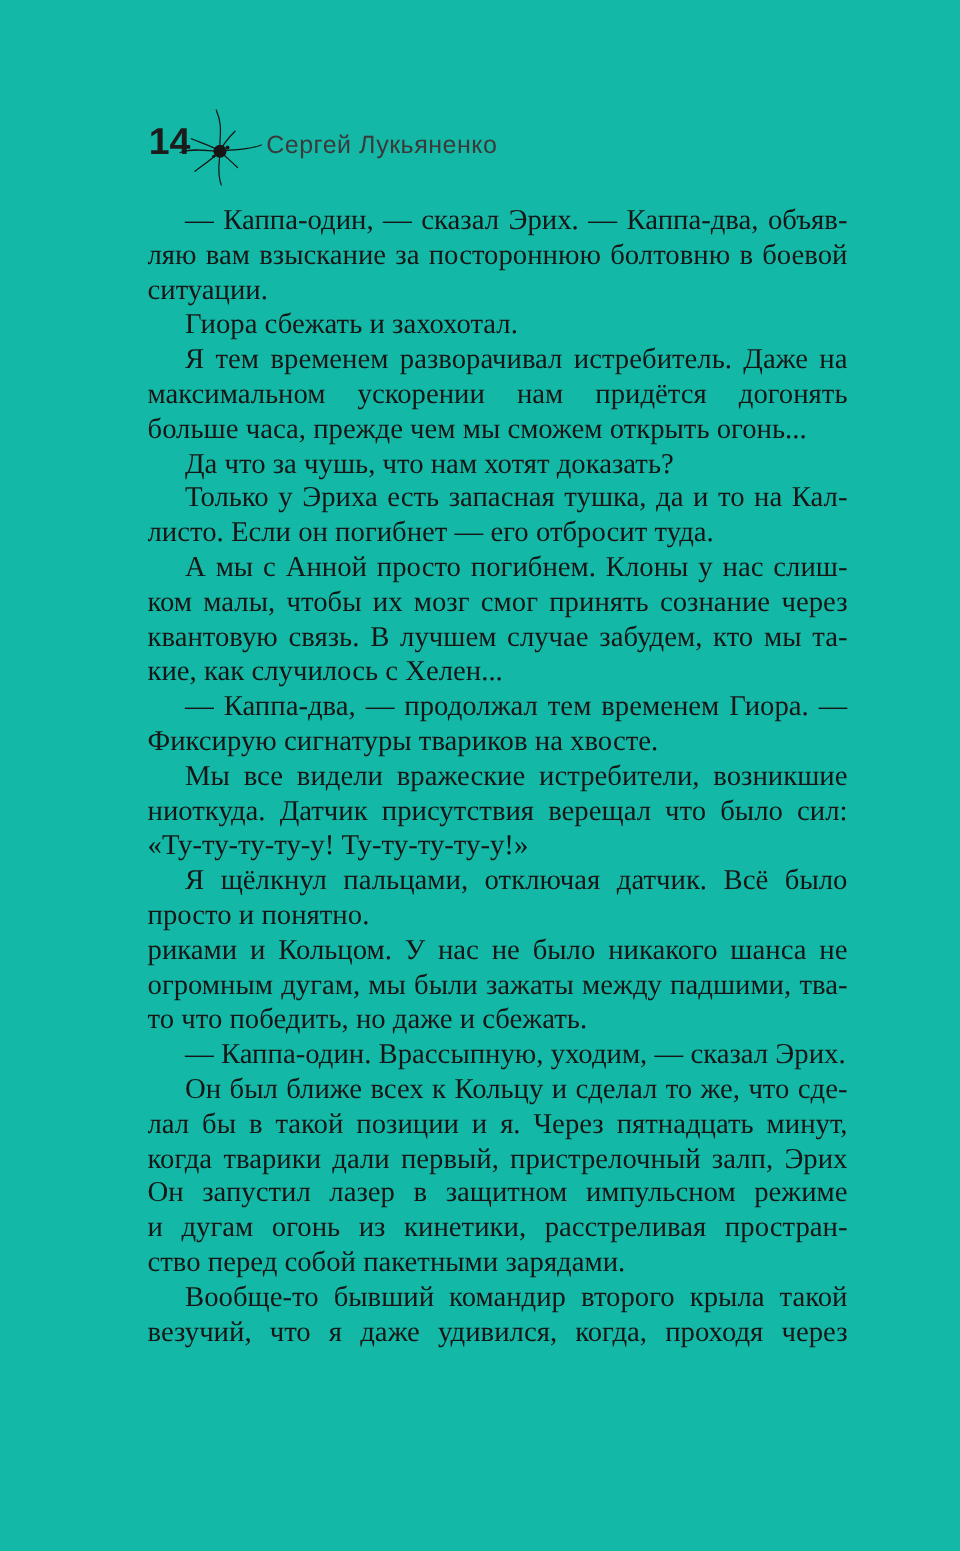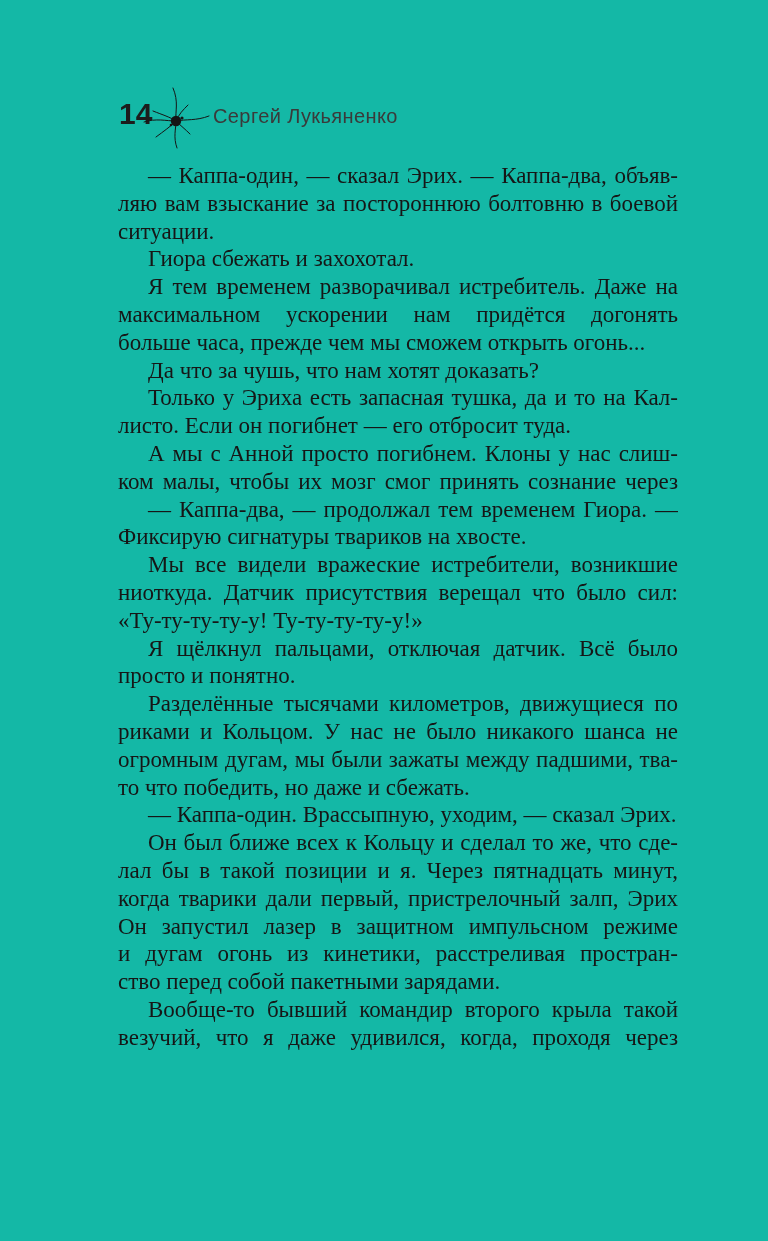--- a/index.html
+++ b/index.html
@@ -107,28 +107,29 @@
       <div class="line last">ситуации.</div>
       <div class="line first last">Гиора сбежать и захохотал.</div>
       <div class="line first">Я тем временем разворачивал истребитель. Даже на</div>
       <div class="line">максимальном ускорении нам придётся догонять падших</div>
       <div class="line last">больше часа, прежде чем мы сможем открыть огонь...</div>
       <div class="line first last">Да что за чушь, что нам хотят доказать?</div>
       <div class="line first">Только у Эриха есть запасная тушка, да и то на Кал-</div>
       <div class="line last">листо. Если он погибнет — его отбросит туда.</div>
       <div class="line first">А мы с Анной просто погибнем. Клоны у нас слиш-</div>
       <div class="line">ком малы, чтобы их мозг смог принять сознание через</div>
+      <div class="line">квантовую связь. В лучшем случае забудем, кто мы та-</div>
+      <div class="line last">кие, как случилось с Хелен...</div>
       <div class="line first">— Каппа-два, — продолжал тем временем Гиора. —</div>
       <div class="line last">Фиксирую сигнатуры твариков на хвосте.</div>
       <div class="line first">Мы все видели вражеские истребители, возникшие</div>
       <div class="line">ниоткуда. Датчик присутствия верещал что было сил:</div>
       <div class="line last">«Ту-ту-ту-ту-у! Ту-ту-ту-ту-у!»</div>
       <div class="line first">Я щёлкнул пальцами, отключая датчик. Всё было</div>
       <div class="line last">просто и понятно.</div>
-      <div class="line first">Разделённые тысячами километров, движущиеся по</div>
       <div class="line">риками и Кольцом. У нас не было никакого шанса не</div>
       <div class="line">огромным дугам, мы были зажаты между падшими, тва-</div>
       <div class="line last">то что победить, но даже и сбежать.</div>
       <div class="line first last">— Каппа-один. Врассыпную, уходим, — сказал Эрих.</div>
       <div class="line first">Он был ближе всех к Кольцу и сделал то же, что сде-</div>
       <div class="line">лал бы в такой позиции и я. Через пятнадцать минут,</div>
       <div class="line">когда тварики дали первый, пристрелочный залп, Эрих</div>
       <div class="line">Он запустил лазер в защитном импульсном режиме</div>
       <div class="line">и дугам огонь из кинетики, расстреливая простран-</div>
       <div class="line last">ство перед собой пакетными зарядами.</div>

